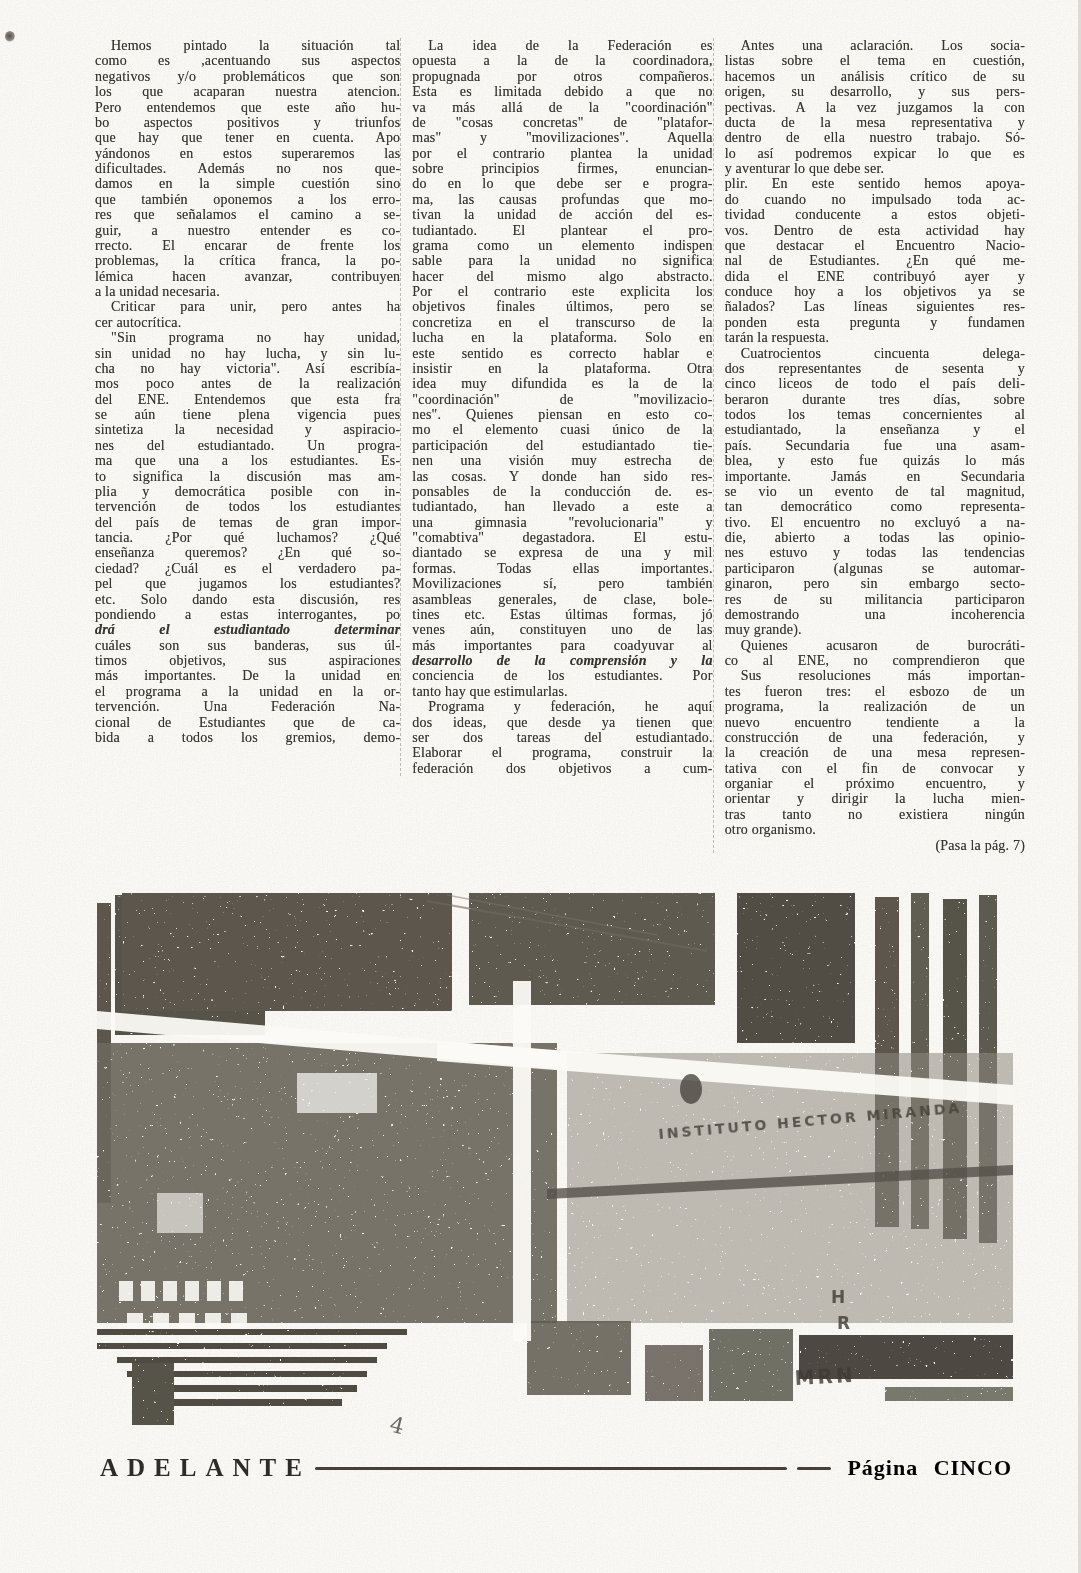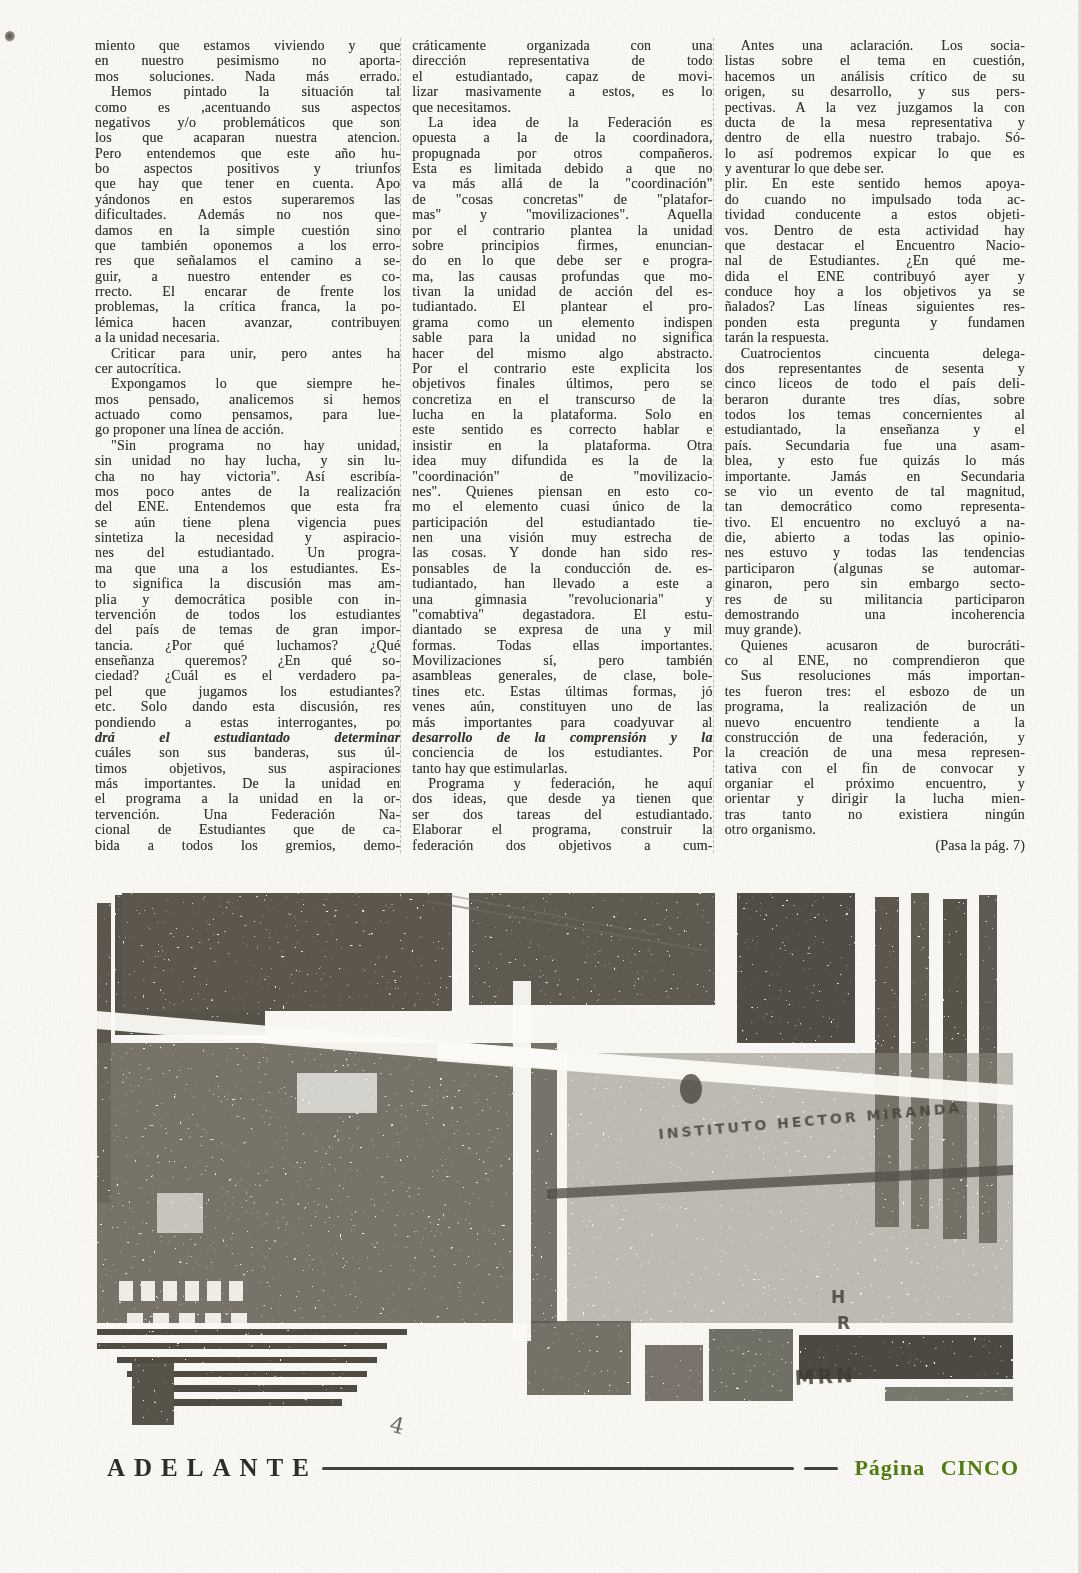--- a/index.html
+++ b/index.html
@@ -22,49 +22,44 @@
   .alast-l{text-align-last:left;}
   .alast-r{text-align-last:right;}
   .alast-j{text-align-last:justify;}
 
   .photo{position:absolute;left:97px;top:893px;width:916px;height:540px;}
   .photo svg{display:block;width:100%;height:100%;}
 
   .pen-mark{position:absolute;left:390px;top:1413px;font-family:"DejaVu Serif",serif;
             font-size:22px;color:#55504a;transform:rotate(14deg);opacity:.85;}
 
-  .footer{position:absolute;left:107px;top:1444px;width:912px;height:48px;display:flex;align-items:center;}
+  .footer{position:absolute;left:100px;top:1444px;width:912px;height:48px;display:flex;align-items:center;}
   .pub{font-size:25px;font-weight:700;letter-spacing:9px;color:#2f2b26;white-space:pre;}
   .rule{flex:1;height:3px;background:#45413a;margin-left:4px;border-radius:2px;}
   .rule-short{width:34px;height:3px;background:#45413a;margin-left:10px;border-radius:2px;}
-  .pageno{font-size:22px;font-weight:700;margin-left:16px;color:#4d7c0f;letter-spacing:1px;word-spacing:9px;white-space:pre;}
+  .pageno{font-size:22px;font-weight:700;margin-left:16px;color:#000000;letter-spacing:1px;word-spacing:9px;white-space:pre;}
 </style>
 </head>
 <body>
 
 <div class="page">
 
   <svg class="noise-svg" opacity="0.16">
     <filter id="pnoise">
       <feTurbulence type="fractalNoise" baseFrequency="0.8" numOctaves="2" seed="3"></feTurbulence>
       <feColorMatrix type="matrix" values="0 0 0 0 0.25  0 0 0 0 0.24  0 0 0 0 0.22  0.5 0.5 0.5 0 -0.55"></feColorMatrix>
     </filter>
     <rect width="100%" height="100%" filter="url(#pnoise)"></rect>
   </svg>
 
   <div class="smudge"></div>
   <div class="edge-shade"></div>
 
   <div class="columns">
     <div class="col">
-        <div class="para">
-          <div class="line">miento que estamos viviendo y que</div>
-          <div class="line">en nuestro pesimismo no aporta-</div>
-          <div class="line alast-j">mos soluciones. Nada más errado.</div>
-        </div>
         <div class="para">
           <div class="line ind">Hemos pintado la situación tal</div>
           <div class="line">como es ,acentuando sus aspectos</div>
           <div class="line">negativos y/o problemáticos que son</div>
           <div class="line">los que acaparan nuestra atencion.</div>
           <div class="line">Pero entendemos que este año hu-</div>
           <div class="line">bo aspectos positivos y triunfos</div>
           <div class="line">que hay que tener en cuenta. Apo</div>
           <div class="line">yándonos en estos superaremos las</div>
           <div class="line">dificultades. Además no nos que-</div>
@@ -73,26 +68,20 @@
           <div class="line">res que señalamos el camino a se-</div>
           <div class="line">guir, a nuestro entender es co-</div>
           <div class="line">rrecto. El encarar de frente los</div>
           <div class="line">problemas, la crítica franca, la po-</div>
           <div class="line">lémica hacen avanzar, contribuyen</div>
           <div class="line alast-l">a la unidad necesaria.</div>
         </div>
         <div class="para">
           <div class="line ind">Criticar para unir, pero antes ha</div>
           <div class="line alast-l">cer autocrítica.</div>
-        </div>
-        <div class="para">
-          <div class="line ind">Expongamos lo que siempre he-</div>
-          <div class="line">mos pensado, analicemos si hemos</div>
-          <div class="line">actuado como pensamos, para lue-</div>
-          <div class="line alast-l">go proponer una línea de acción.</div>
         </div>
         <div class="para">
           <div class="line ind">"Sin programa no hay unidad,</div>
           <div class="line">sin unidad no hay lucha, y sin lu-</div>
           <div class="line">cha no hay victoria". Así escribía-</div>
           <div class="line">mos poco antes de la realización</div>
           <div class="line">del ENE. Entendemos que esta fra</div>
           <div class="line">se aún tiene plena vigencia pues</div>
           <div class="line">sintetiza la necesidad y aspiracio-</div>
           <div class="line">nes del estudiantado. Un progra-</div>
@@ -111,27 +100,20 @@
           <div class="line">cuáles son sus banderas, sus úl-</div>
           <div class="line">timos objetivos, sus aspiraciones</div>
           <div class="line">más importantes. De la unidad en</div>
           <div class="line">el programa a la unidad en la or-</div>
           <div class="line">tervención. Una Federación Na-</div>
           <div class="line">cional de Estudiantes que de ca-</div>
           <div class="line alast-j">bida a todos los gremios, demo-</div>
         </div>
       </div>
     <div class="col">
-        <div class="para">
-          <div class="line">cráticamente organizada con una</div>
-          <div class="line">dirección representativa de todo</div>
-          <div class="line">el estudiantado, capaz de movi-</div>
-          <div class="line">lizar masivamente a estos, es lo</div>
-          <div class="line alast-l">que necesitamos.</div>
-        </div>
         <div class="para">
           <div class="line ind">La idea de la Federación es</div>
           <div class="line">opuesta a la de la coordinadora,</div>
           <div class="line">propugnada por otros compañeros.</div>
           <div class="line">Esta es limitada debido a que no</div>
           <div class="line">va más allá de la "coordinación"</div>
           <div class="line">de "cosas concretas" de "platafor-</div>
           <div class="line">mas" y "movilizaciones". Aquella</div>
           <div class="line">por el contrario plantea la unidad</div>
           <div class="line">sobre principios firmes, enuncian-</div>

